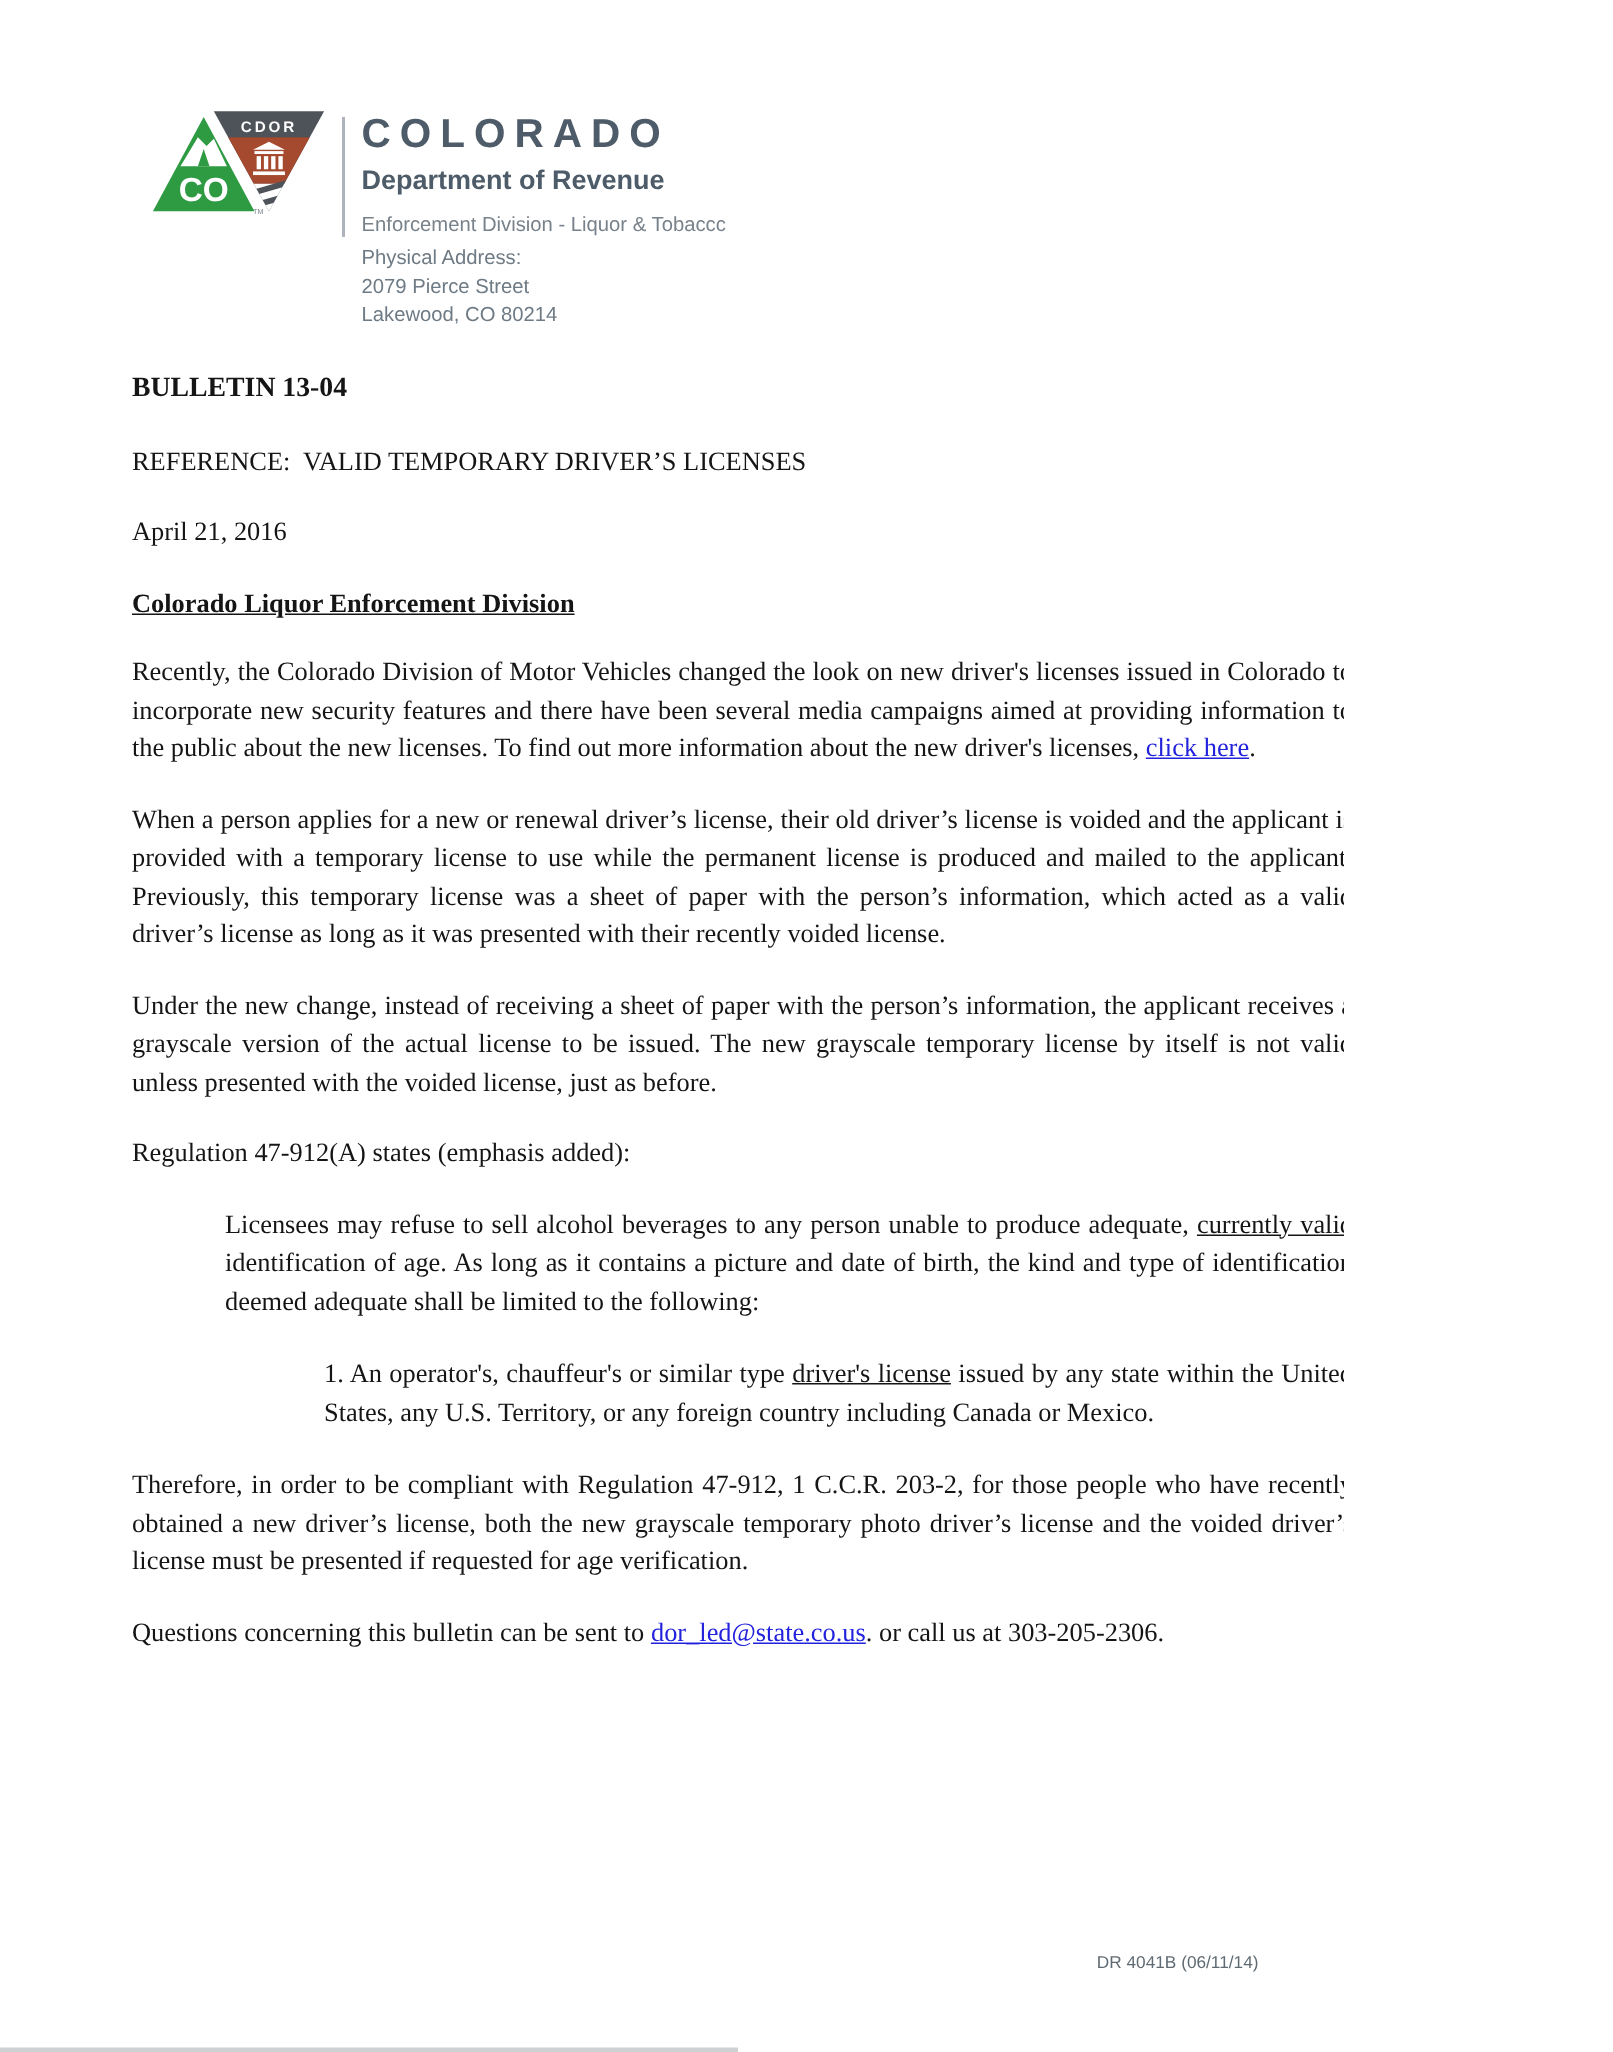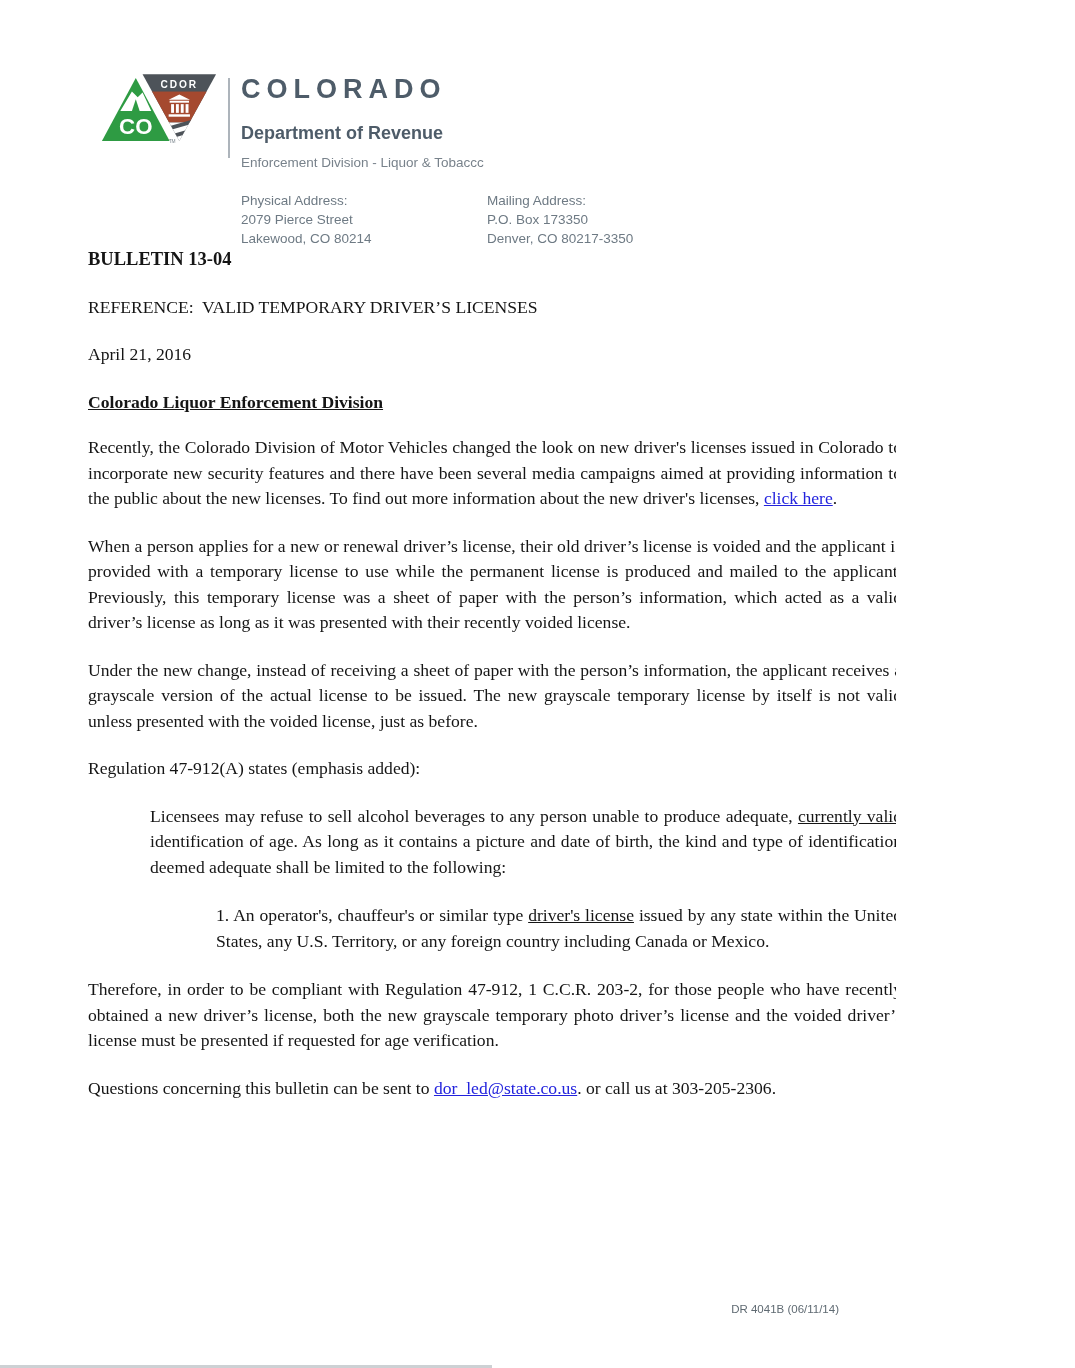--- a/index.html
+++ b/index.html
@@ -22,26 +22,26 @@
   .brand-block {
     position: absolute; left: 241px; top: 76px;
     font-family: "Liberation Sans", sans-serif;
   }
   .brand-title {
     font-size: 27px; font-weight: bold; letter-spacing: 6px;
     color: #4e5c69; line-height: 27px;
   }
   .brand-subtitle {
     font-size: 18px; font-weight: bold; color: #4e5c69;
-    margin-top: 20px; line-height: 20px;
+    margin-top: 7px; line-height: 20px;
   }
   .division-line {
     font-size: 13.5px; color: #78828b; margin-top: 12px; line-height: 15px;
   }
-  .addresses { display: flex; margin-top: 21px; gap: 12px; }
+  .addresses { display: flex; margin-top: 5px; }
   .address {
     font-size: 13.5px; color: #6e7a84; line-height: 19px;
   }
   .address.physical { width: 234px; }
 
   
   .doc-body {
     position: absolute; left: 88px; top: 247px; width: 814px;
     font-size: 17.6px; line-height: 25.5px;
   }
@@ -119,25 +119,20 @@
   <div class="brand-block">
     <div class="brand-title">COLORADO</div>
     <div class="brand-subtitle">Department of Revenue</div>
     <div class="division-line">Enforcement Division - Liquor &amp; Tobaccc</div>
     <div class="addresses">
       <div class="address physical">
         <div>Physical Address:</div>
         <div>2079 Pierce Street</div>
         <div>Lakewood, CO 80214</div>
       </div>
-      <div class="address mailing">
-        <div>Mailing Address:</div>
-        <div>P.O. Box 173350</div>
-        <div>Denver, CO 80217-3350</div>
-      </div>
     </div>
   </div>
 
   <div class="doc-body">
     <p class="bulletin-number">BULLETIN 13-04</p>
     <p class="reference-line">REFERENCE:  VALID TEMPORARY DRIVER’S LICENSES</p>
     <p>April 21, 2016</p>
     <p class="division-heading">Colorado Liquor Enforcement Division</p>
 
     <p class="para-just"><span>Recently, the Colorado Division of Motor Vehicles changed the look on new driver's licenses issued in Colorado to incorporate new security features and there have been several media campaigns aimed at providing information to the public about the new licenses.  To find out more information about the new driver's licenses, </span><a class="doc-link">click here</a><span>.</span></p>

